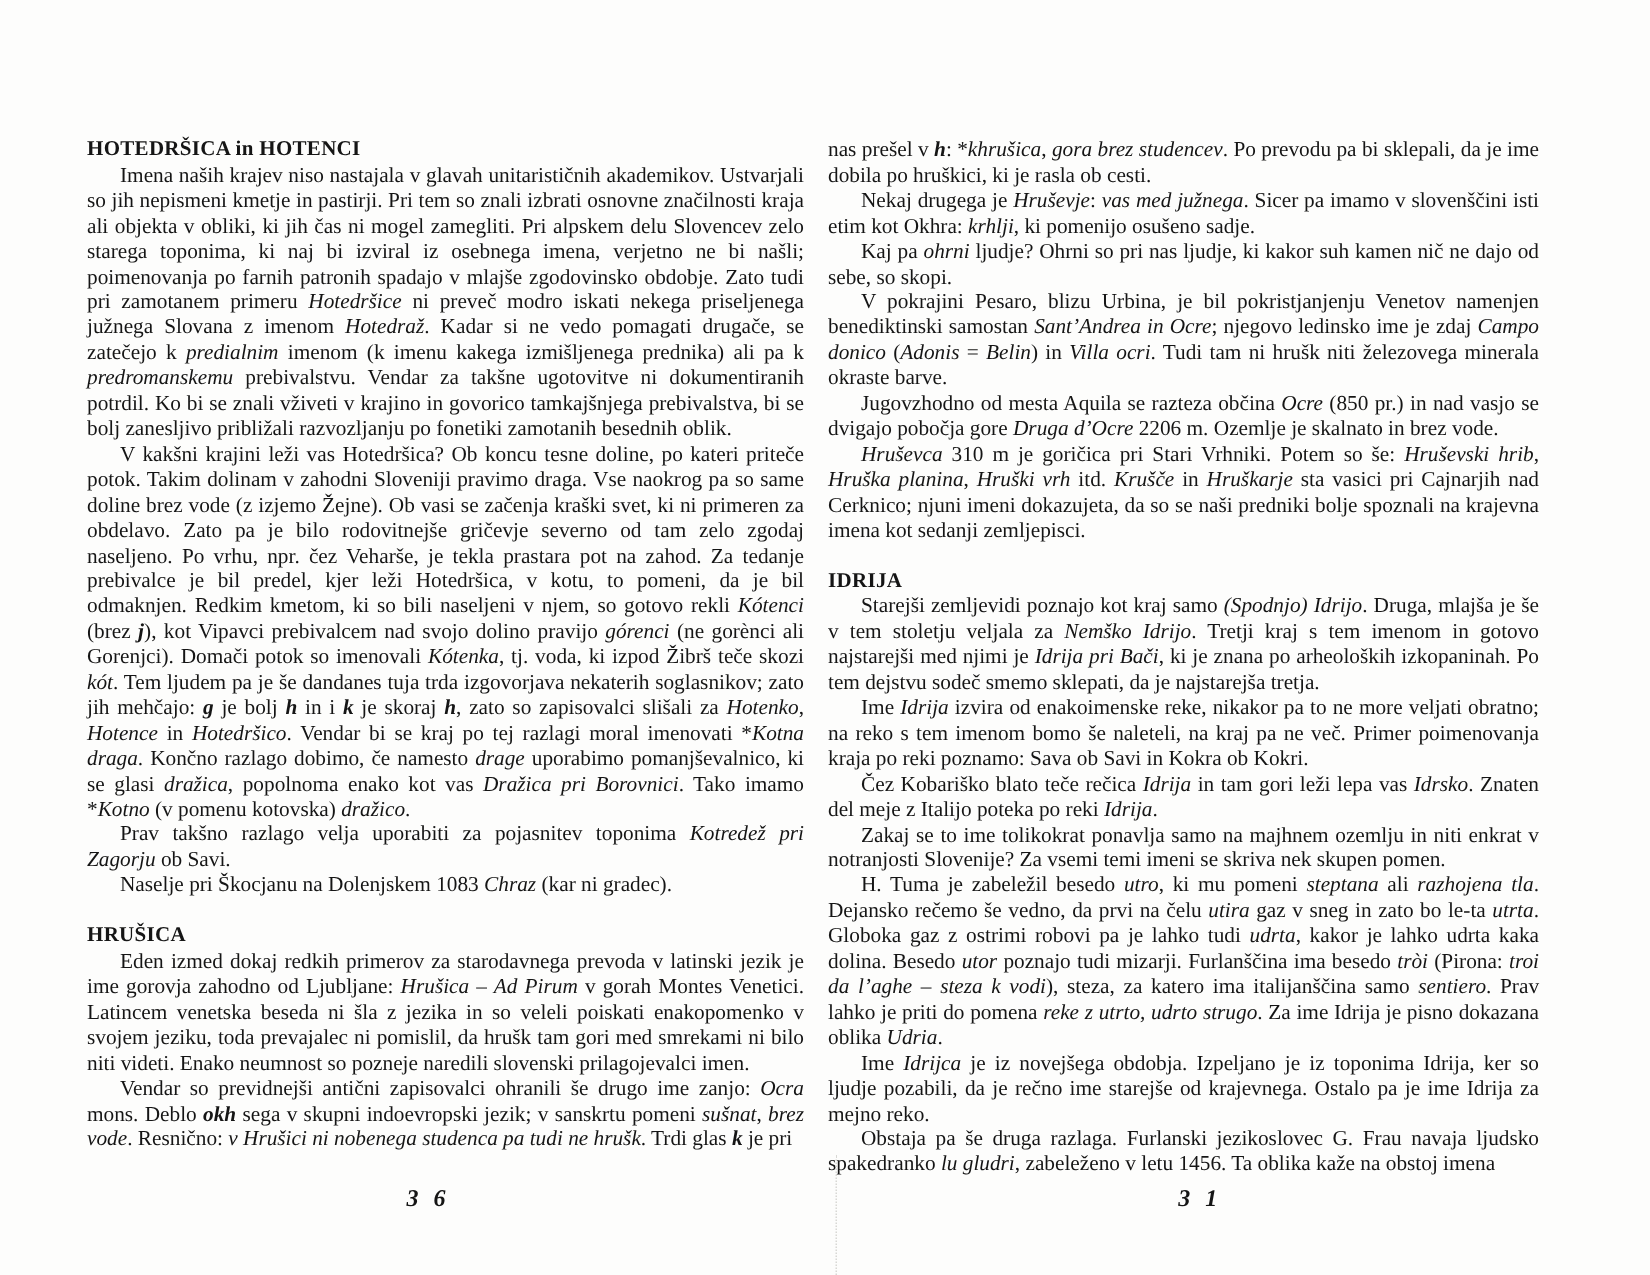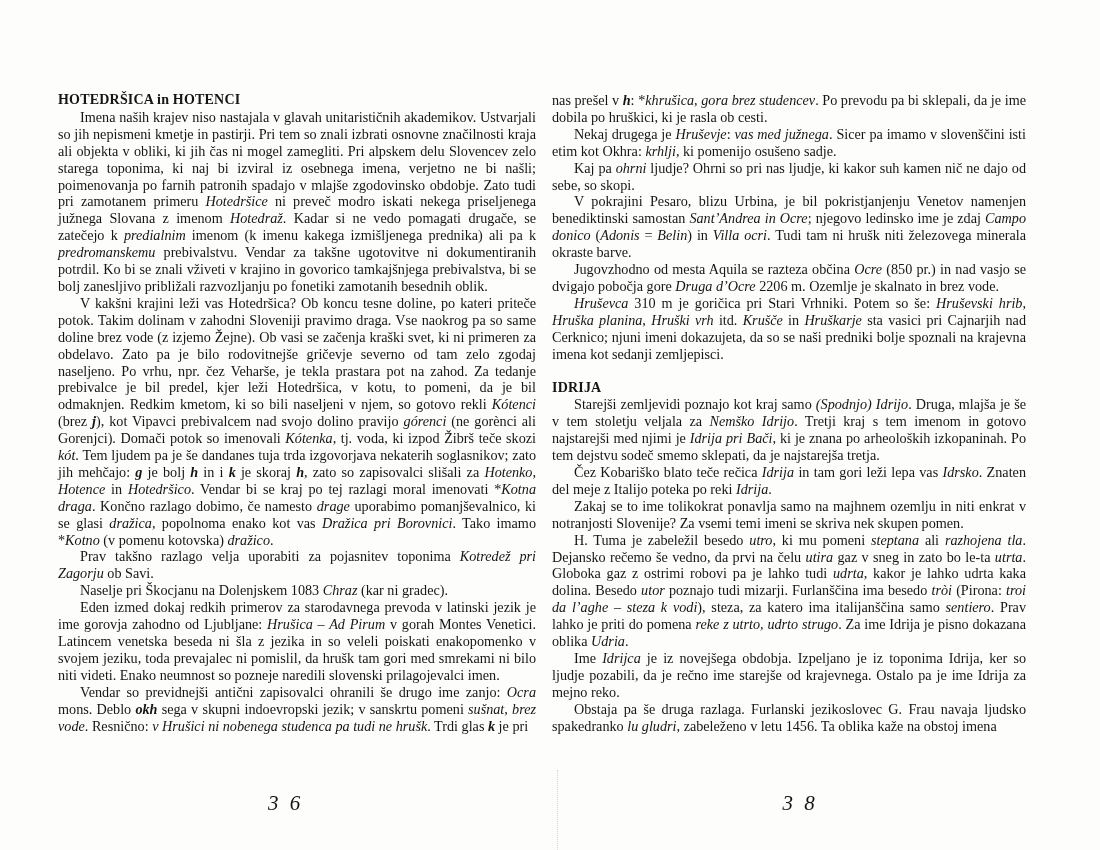--- a/index.html
+++ b/index.html
@@ -19,63 +19,65 @@
   .para.noindent{text-indent:0;}
   .heading{
     font-size:14px;font-weight:bold;line-height:16.9px;
     margin:17px 0 0 0;letter-spacing:0.2px;
   }
   .content > .heading:first-child{margin-top:0;}
   .seg-i{font-style:italic;}
   .seg-bi{font-weight:bold;font-style:italic;}
   .page-number{
     position:absolute;top:791px;text-align:center;
-    font-style:italic;font-weight:normal;font-size:21px;letter-spacing:3px;
+    font-style:italic;font-weight:bold;font-size:16px;letter-spacing:3px;
   }
   .pn-left{left:58px;width:455px;}
   .pn-right{left:580px;width:440px;}
   .fold-line{
     position:absolute;left:557px;top:770px;height:80px;width:0;
     border-left:1px dotted #d8d8d4;
   }
 </style>
 </head>
 <body>
 
 <div class="spread">
 
   <div class="page page-left">
     <div class="content">
         <h2 class="heading">HOTEDRŠICA in HOTENCI</h2>
         <p class="para"><span>Imena naših krajev niso nastajala v glavah unitarističnih akademikov. Ustvarjali so jih nepismeni kmetje in pastirji. Pri tem so znali izbrati osnovne značilnosti kraja ali objekta v obliki, ki jih čas ni mogel zamegliti. Pri alpskem delu Slovencev zelo starega toponima, ki naj bi izviral iz osebnega imena, verjetno ne bi našli; poimenovanja po farnih patronih spadajo v mlajše zgodovinsko obdobje. Zato tudi pri zamotanem primeru </span><span class="seg-i">Hotedršice</span><span> ni preveč modro iskati nekega priseljenega južnega Slovana z imenom </span><span class="seg-i">Hotedraž</span><span>. Kadar si ne vedo pomagati drugače, se zatečejo k </span><span class="seg-i">predialnim</span><span> imenom (k imenu kakega izmišljenega prednika) ali pa k </span><span class="seg-i">predromanskemu</span><span> prebivalstvu. Vendar za takšne ugotovitve ni dokumentiranih potrdil. Ko bi se znali vživeti v krajino in govorico tamkajšnjega prebivalstva, bi se bolj zanesljivo približali razvozljanju po fonetiki zamotanih besednih oblik.</span></p>
         <p class="para"><span>V kakšni krajini leži vas Hotedršica? Ob koncu tesne doline, po kateri priteče potok. Takim dolinam v zahodni Sloveniji pravimo draga. Vse naokrog pa so same doline brez vode (z izjemo Žejne). Ob vasi se začenja kraški svet, ki ni primeren za obdelavo. Zato pa je bilo rodovitnejše gričevje severno od tam zelo zgodaj naseljeno. Po vrhu, npr. čez Veharše, je tekla prastara pot na zahod. Za tedanje prebivalce je bil predel, kjer leži Hotedršica, v kotu, to pomeni, da je bil odmaknjen. Redkim kmetom, ki so bili naseljeni v njem, so gotovo rekli </span><span class="seg-i">Kótenci</span><span> (brez </span><span class="seg-bi">j</span><span>), kot Vipavci prebivalcem nad svojo dolino pravijo </span><span class="seg-i">górenci</span><span> (ne gorènci ali Gorenjci). Domači potok so imenovali </span><span class="seg-i">Kótenka</span><span>, tj. voda, ki izpod Žibrš teče skozi </span><span class="seg-i">kót</span><span>. Tem ljudem pa je še dandanes tuja trda izgovorjava nekaterih soglasnikov; zato jih mehčajo: </span><span class="seg-bi">g</span><span> je bolj </span><span class="seg-bi">h</span><span> in i </span><span class="seg-bi">k</span><span> je skoraj </span><span class="seg-bi">h</span><span>, zato so zapisovalci slišali za </span><span class="seg-i">Hotenko</span><span>, </span><span class="seg-i">Hotence</span><span> in </span><span class="seg-i">Hotedršico</span><span>. Vendar bi se kraj po tej razlagi moral imenovati *</span><span class="seg-i">Kotna draga</span><span>. Končno razlago dobimo, če namesto </span><span class="seg-i">drage</span><span> uporabimo pomanjševalnico, ki se glasi </span><span class="seg-i">dražica</span><span>, popolnoma enako kot vas </span><span class="seg-i">Dražica pri Borovnici</span><span>. Tako imamo *</span><span class="seg-i">Kotno</span><span> (v pomenu kotovska) </span><span class="seg-i">dražico</span><span>.</span></p>
         <p class="para"><span>Prav takšno razlago velja uporabiti za pojasnitev toponima </span><span class="seg-i">Kotredež pri Zagorju</span><span> ob Savi.</span></p>
         <p class="para"><span>Naselje pri Škocjanu na Dolenjskem 1083 </span><span class="seg-i">Chraz</span><span> (kar ni gradec).</span></p>
+        <h2 class="heading">HRUŠICA</h2>
         <p class="para"><span>Eden izmed dokaj redkih primerov za starodavnega prevoda v latinski jezik je ime gorovja zahodno od Ljubljane: </span><span class="seg-i">Hrušica – Ad Pirum</span><span> v gorah Montes Venetici. Latincem venetska beseda ni šla z jezika in so veleli poiskati enakopomenko v svojem jeziku, toda prevajalec ni pomislil, da hrušk tam gori med smrekami ni bilo niti videti. Enako neumnost so pozneje naredili slovenski prilagojevalci imen.</span></p>
         <p class="para"><span>Vendar so previdnejši antični zapisovalci ohranili še drugo ime zanjo: </span><span class="seg-i">Ocra</span><span> mons. Deblo </span><span class="seg-bi">okh</span><span> sega v skupni indoevropski jezik; v sanskrtu pomeni </span><span class="seg-i">sušnat</span><span>, </span><span class="seg-i">brez vode</span><span>. Resnično: </span><span class="seg-i">v Hrušici ni nobenega studenca pa tudi ne hrušk</span><span>. Trdi glas </span><span class="seg-bi">k</span><span> je pri</span></p>
       </div>
   </div>
 
   <div class="page page-right">
     <div class="content">
         <p class="para noindent"><span>nas prešel v </span><span class="seg-bi">h</span><span>: *</span><span class="seg-i">khrušica</span><span>, </span><span class="seg-i">gora brez studencev</span><span>. Po prevodu pa bi sklepali, da je ime dobila po hruškici, ki je rasla ob cesti.</span></p>
         <p class="para"><span>Nekaj drugega je </span><span class="seg-i">Hruševje</span><span>: </span><span class="seg-i">vas med južnega</span><span>. Sicer pa imamo v slovenščini isti etim kot Okhra: </span><span class="seg-i">krhlji</span><span>, ki pomenijo osušeno sadje.</span></p>
         <p class="para"><span>Kaj pa </span><span class="seg-i">ohrni</span><span> ljudje? Ohrni so pri nas ljudje, ki kakor suh kamen nič ne dajo od sebe, so skopi.</span></p>
         <p class="para"><span>V pokrajini Pesaro, blizu Urbina, je bil pokristjanjenju Venetov namenjen benediktinski samostan </span><span class="seg-i">Sant’Andrea in Ocre</span><span>; njegovo ledinsko ime je zdaj </span><span class="seg-i">Campo donico</span><span> (</span><span class="seg-i">Adonis</span><span> = </span><span class="seg-i">Belin</span><span>) in </span><span class="seg-i">Villa ocri</span><span>. Tudi tam ni hrušk niti železovega minerala okraste barve.</span></p>
         <p class="para"><span>Jugovzhodno od mesta Aquila se razteza občina </span><span class="seg-i">Ocre</span><span> (850 pr.) in nad vasjo se dvigajo pobočja gore </span><span class="seg-i">Druga d’Ocre</span><span> 2206 m. Ozemlje je skalnato in brez vode.</span></p>
         <p class="para"><span class="seg-i">Hruševca</span><span> 310 m je goričica pri Stari Vrhniki. Potem so še: </span><span class="seg-i">Hruševski hrib</span><span>, </span><span class="seg-i">Hruška planina</span><span>, </span><span class="seg-i">Hruški vrh</span><span> itd. </span><span class="seg-i">Krušče</span><span> in </span><span class="seg-i">Hruškarje</span><span> sta vasici pri Cajnarjih nad Cerknico; njuni imeni dokazujeta, da so se naši predniki bolje spoznali na krajevna imena kot sedanji zemljepisci.</span></p>
         <h2 class="heading">IDRIJA</h2>
         <p class="para"><span>Starejši zemljevidi poznajo kot kraj samo </span><span class="seg-i">(Spodnjo) Idrijo</span><span>. Druga, mlajša je še v tem stoletju veljala za </span><span class="seg-i">Nemško Idrijo</span><span>. Tretji kraj s tem imenom in gotovo najstarejši med njimi je </span><span class="seg-i">Idrija pri Bači</span><span>, ki je znana po arheoloških izkopaninah. Po tem dejstvu sodeč smemo sklepati, da je najstarejša tretja.</span></p>
+        <p class="para"><span>Ime </span><span class="seg-i">Idrija</span><span> izvira od enakoimenske reke, nikakor pa to ne more veljati obratno; na reko s tem imenom bomo še naleteli, na kraj pa ne več. Primer poimenovanja kraja po reki poznamo: Sava ob Savi in Kokra ob Kokri.</span></p>
         <p class="para"><span>Čez Kobariško blato teče rečica </span><span class="seg-i">Idrija</span><span> in tam gori leži lepa vas </span><span class="seg-i">Idrsko</span><span>. Znaten del meje z Italijo poteka po reki </span><span class="seg-i">Idrija</span><span>.</span></p>
         <p class="para"><span>Zakaj se to ime tolikokrat ponavlja samo na majhnem ozemlju in niti enkrat v notranjosti Slovenije? Za vsemi temi imeni se skriva nek skupen pomen.</span></p>
         <p class="para"><span>H. Tuma je zabeležil besedo </span><span class="seg-i">utro</span><span>, ki mu pomeni </span><span class="seg-i">steptana</span><span> ali </span><span class="seg-i">razhojena tla</span><span>. Dejansko rečemo še vedno, da prvi na čelu </span><span class="seg-i">utira</span><span> gaz v sneg in zato bo le-ta </span><span class="seg-i">utrta</span><span>. Globoka gaz z ostrimi robovi pa je lahko tudi </span><span class="seg-i">udrta</span><span>, kakor je lahko udrta kaka dolina. Besedo </span><span class="seg-i">utor</span><span> poznajo tudi mizarji. Furlanščina ima besedo </span><span class="seg-i">tròi</span><span> (Pirona: </span><span class="seg-i">troi da l’aghe – steza k vodi</span><span>), steza, za katero ima italijanščina samo </span><span class="seg-i">sentiero</span><span>. Prav lahko je priti do pomena </span><span class="seg-i">reke z utrto, udrto strugo</span><span>. Za ime Idrija je pisno dokazana oblika </span><span class="seg-i">Udria</span><span>.</span></p>
         <p class="para"><span>Ime </span><span class="seg-i">Idrijca</span><span> je iz novejšega obdobja. Izpeljano je iz toponima Idrija, ker so ljudje pozabili, da je rečno ime starejše od krajevnega. Ostalo pa je ime Idrija za mejno reko.</span></p>
         <p class="para"><span>Obstaja pa še druga razlaga. Furlanski jezikoslovec G. Frau navaja ljudsko spakedranko </span><span class="seg-i">lu gludri</span><span>, zabeleženo v letu 1456. Ta oblika kaže na obstoj imena</span></p>
       </div>
   </div>
 
   <div class="page-number pn-left">3 6</div>
 
-  <div class="page-number pn-right">3 8</div>
+  <div class="page-number pn-right">3 1</div>
 
   <div class="fold-line"></div>
 
 </div>
 
 </body></html>

